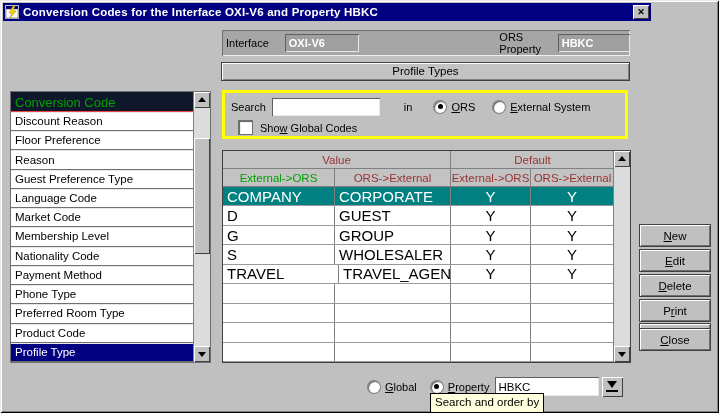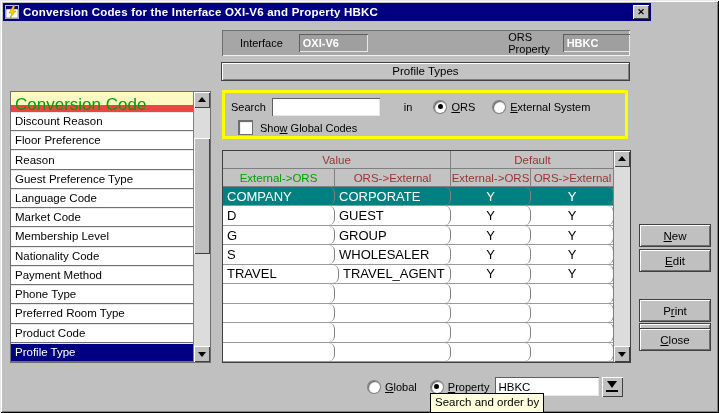--- a/index.html
+++ b/index.html
@@ -25,21 +25,21 @@
     font-size:9px; font-weight:bold; color:#000; cursor:default;
     box-shadow: inset 1px 1px 0 #fff, inset -1px -1px 0 #404040;
   }
 
   
   .header-panel {
     position:absolute; left:222px; top:30px; width:408px; height:26px;
     background:#a6a6a6; box-shadow: inset 1px 1px 0 #6f6f6f, inset -1px -1px 0 #f0f0f0;
     display:flex; align-items:center;
   }
-  .header-panel .lbl { margin-left:18px;text-align:center; }
+  .header-panel .lbl { margin-left:4px;text-align:center; }
   .hfield {
     background:#9f9f9f; color:#fff; font-weight:bold; height:18px; line-height:16px;
     padding:1px 4px; box-shadow: inset 1px 1px 0 #5f5f5f, inset -1px -1px 0 #e8e8e8;
   }
   .hfield.iface { width:95px; margin-left:16px; }
   .hfield.prop  { width:92px; margin-left:6px; }
   .header-panel .lbl2 { margin-left:140px; }
 
   
   .profile-bar {
@@ -67,22 +67,22 @@
   .rg1 { margin-left:22px; } .rg2 { margin-left:18px; }
   .check-row { position:absolute; left:14px; top:27px; height:15px; display:flex; align-items:center; }
   .checkbox { width:13px; height:13px; background:#fff;
     box-shadow: inset 1px 1px 1px #5f5f5f, 0 0 0 1px #6f6f6f; }
   .check-row .radio-lbl { margin-left:8px; }
   .key { text-decoration:underline; }
 
   
   .left-list { position:absolute; left:10px; top:91px; width:201px; height:272px;
     background:#c0c0c0; border:1px solid #6f6f6f; }
-  .list-header { position:absolute; left:0; top:0; width:183px; height:20px; background:#fef9c3;
-    color:#00a000; padding:3px 4px; border-bottom:7px solid #ef4444; font-size:17px; }
+  .list-header { position:absolute; left:0; top:0; width:183px; height:20px; background:#0f172a;
+    color:#00a000; padding:3px 4px; border-bottom:1px solid #ef4444; font-size:13px; }
   .list-rows { position:absolute; left:0; top:20px; width:183px; bottom:0;
     display:grid; grid-template-rows:repeat(13, 1fr); }
   .list-row { background:#fff; border-bottom:1px solid #707070; box-shadow: inset 0 1px 0 #e8e8e8;
     padding:2px 4px; white-space:nowrap; overflow:hidden; display:flex; align-items:center; font-size:11.5px; }
   .list-row.selected { background:#000080; color:#fff; }
 
   
   .vscroll { position:absolute; right:0; top:0; bottom:0; width:17px; background:#dcdcdc; border-left:1px solid #808080; }
   .sb-btn { position:absolute; left:0; width:16px; height:16px; background:#c0c0c0;
     box-shadow: inset 1px 1px 0 #fff, inset -1px -1px 0 #404040; }
@@ -101,21 +101,21 @@
   .thead-group { top:0; } .thead-sub { top:18px; }
   .hcell { border-right:1px solid #808080; border-bottom:1px solid #808080; background:#c3c3c3;
     display:flex; align-items:center; justify-content:center; color:#993333; font-size:11.5px; }
   .hcell.green { color:#00a000; }
   .gw-value { width:228px; } .gw-default { width:163px; border-right:none; }
   .c0 { width:112px; } .c1 { width:116px; } .c2 { width:80px; } .c3 { width:83px; border-right:none; }
   .tbody { position:absolute; left:0; top:36px; width:391px; bottom:0;
     display:grid; grid-template-rows:repeat(9, 1fr); }
   .trow { display:flex; background:#fff; border-bottom:1px solid #9a9a9a; }
   .trow .tcell { border-right:1px solid #808080; padding:0 4px; display:flex; align-items:center;
-    white-space:nowrap; overflow:hidden; font-size:13px;border-radius:6px; }
+    white-space:nowrap; overflow:hidden; font-size:15px; }
   .trow .tcell.c2, .trow .tcell.c3 { justify-content:center; }
   .trow.selected { background:#008080; color:#fff; }
 
   
   .action-btn {
     position:absolute; left:639px; width:72px; height:23px; background:#c0c0c0;
     border:1px solid #404040; box-shadow: inset 1px 1px 0 #fff, inset -1px -1px 0 #6f6f6f;
     display:flex; align-items:center; justify-content:center; font-size:11.5px; cursor:default;
   }
   .action-btn.disabled { color:#888; text-shadow:1px 1px 0 #eee; }
@@ -280,20 +280,23 @@
         </div>
     </div>
   </div>
 
   <div class="action-btn" style="top:224px;">
       <span><span></span><span class="key">N</span><span>ew</span></span>
     </div>
   <div class="action-btn" style="top:249px;">
       <span><span></span><span class="key">E</span><span>dit</span></span>
     </div>
+  <div class="action-btn" style="top:274px;">
+      <span><span></span><span class="key">D</span><span>elete</span></span>
+    </div>
   <div class="action-btn" style="top:299px;">
       <span><span>P</span><span class="key">r</span><span>int</span></span>
     </div>
   <div class="action-btn disabled" style="top:323px;">
       <span><span></span><span class="key">V</span><span>alidate</span></span>
     </div>
   <div class="action-btn" style="top:328px;">
       <span><span></span><span class="key">C</span><span>lose</span></span>
     </div>
 

